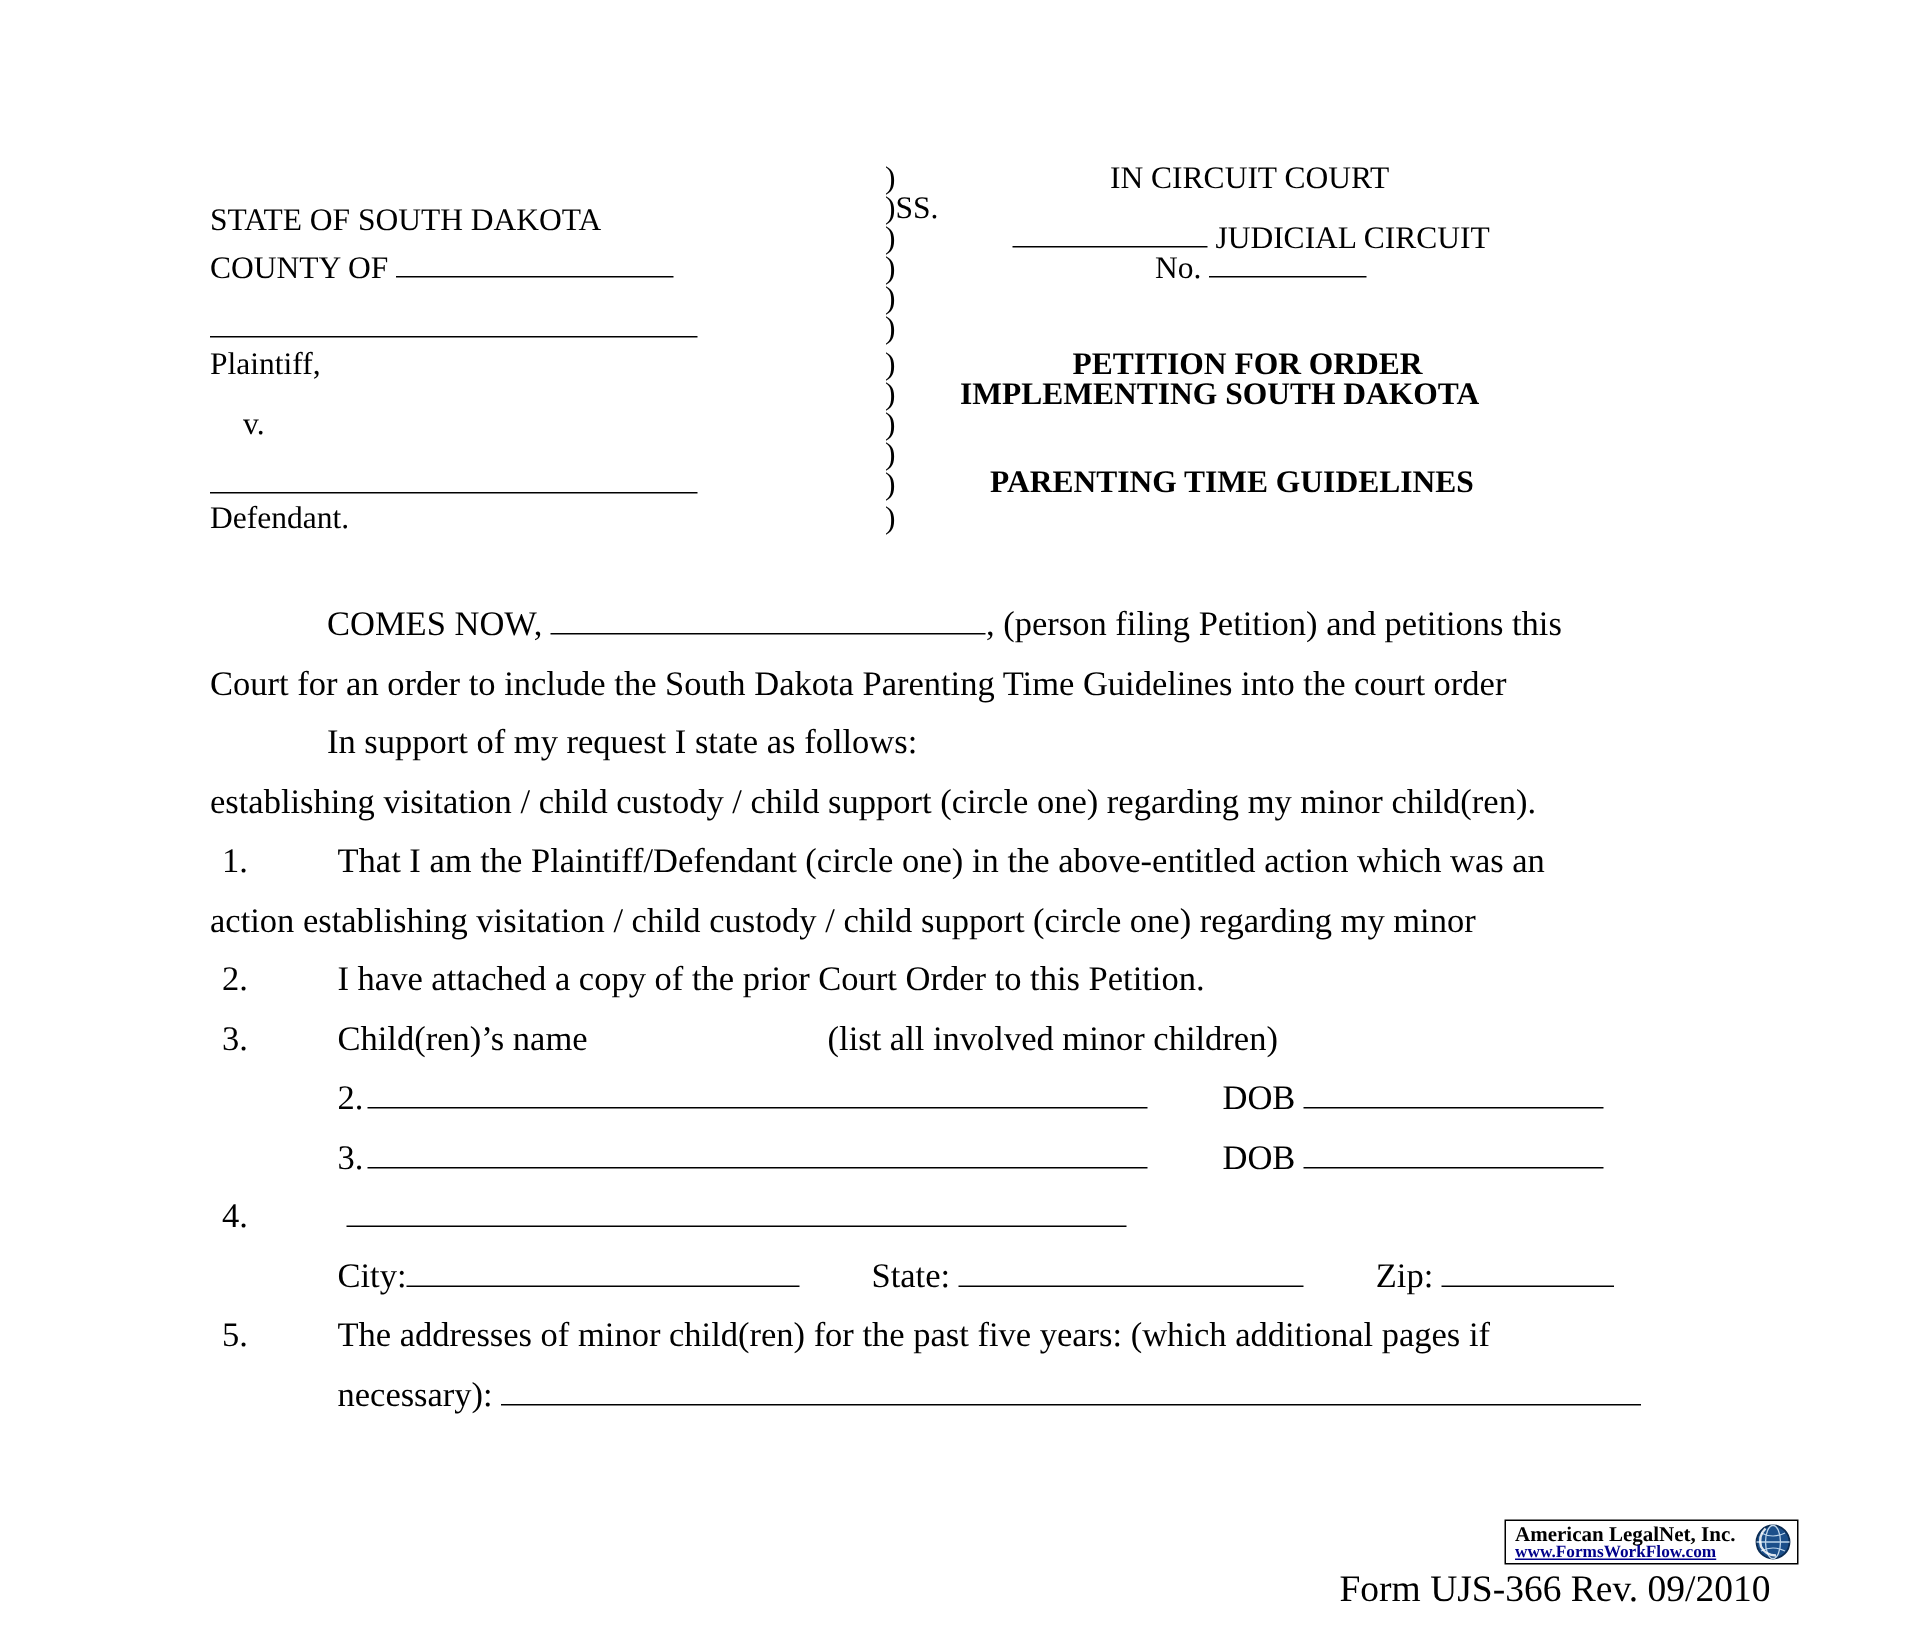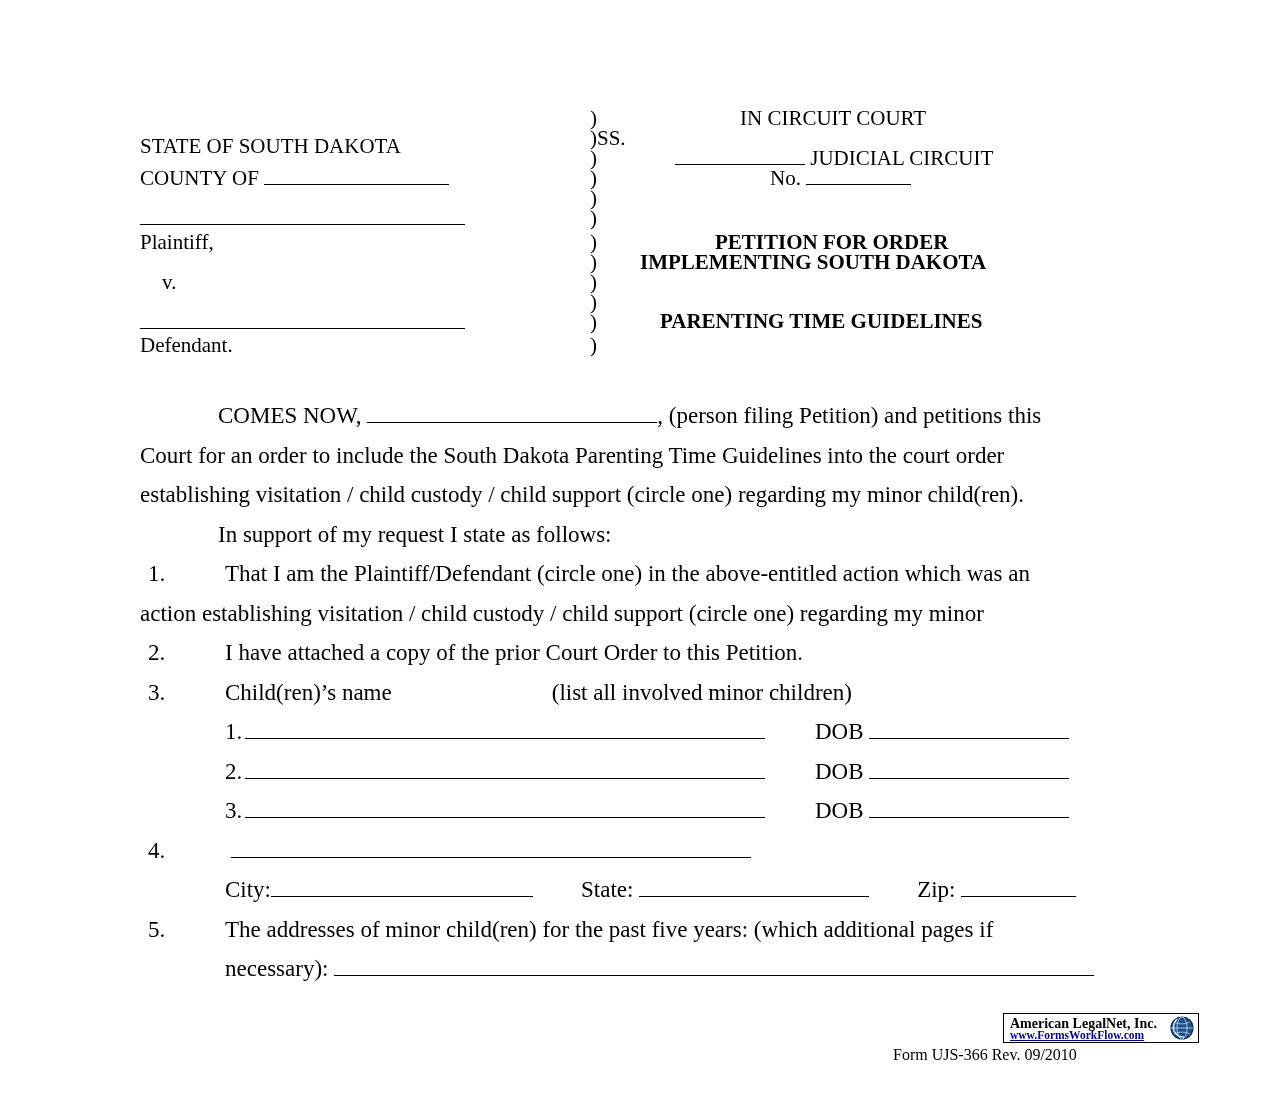--- a/index.html
+++ b/index.html
@@ -131,21 +131,21 @@
     position: absolute;
     right: 2px;
     top: 1px;
     width: 28px;
     height: 26px;
   }
   .form-id {
     position: absolute;
     left: 893px;
     top: 1046px;
-    font-size: 16px;
+    font-size: 25px;
     font-family: "Liberation Serif", serif;
     white-space: nowrap;
   }
 </style>
 </head>
 <body>
 
 <div class="page">
 
   <div class="caption">
@@ -201,26 +201,26 @@
     <div class="cap-row cap-paren" style="top:227px;">)</div>
   </div>
 
   <div class="body-text">
 
     <div class="para">
       <span class="indent"></span><span>COMES NOW,</span>
       <span class="underline-fill" style="width:290px;"></span><span>, (person filing Petition) and petitions this</span>
     </div>
     <div class="para">Court for an order to include the South Dakota Parenting Time Guidelines into the court order</div>
-    <div class="para">establishing visitation / child custody / child support (circle one) regarding my minor child(ren).</div>
-
     <div class="para" style="margin-top:0px;">
       <span class="indent"></span><span>In support of my request I state as follows:</span>
     </div>
 
+    <div class="para">establishing visitation / child custody / child support (circle one) regarding my minor child(ren).</div>
+
     <div class="numbered" style="margin-top:0px;">
       <span class="num">1.</span>
       <span class="num-body">
         <span class="num-first-indent"></span><span>That I am the Plaintiff/Defendant (circle one) in the above-entitled action which was an</span>
       </span>
       <span class="num-body">action establishing visitation / child custody / child support (circle one) regarding my minor</span>
     </div>
 
     <div class="numbered" style="margin-top:0px;">
       <span class="num">2.</span>
@@ -228,23 +228,20 @@
         <span class="num-first-indent"></span><span>I have attached a copy of the prior Court Order to this Petition.</span>
       </span>
     </div>
 
     <div class="numbered" style="margin-top:0px;">
       <span class="num">3.</span>
       <span class="num-body">
         <span class="num-first-indent"></span><span>Child(ren)’s name</span><span style="display:inline-block;width:160px;"></span><span>(list all involved minor children)</span>
       </span>
 
-      <div class="sub-line">
-        <span class="sub-num">1.</span><span class="underline-fill" style="width:520px;"></span><span style="display:inline-block;width:50px;"></span><span>DOB</span> <span class="underline-fill" style="width:200px;"></span>
-      </div>
       <div class="sub-line">
         <span class="sub-num">2.</span><span class="underline-fill" style="width:520px;"></span><span style="display:inline-block;width:50px;"></span><span>DOB</span> <span class="underline-fill" style="width:200px;"></span>
       </div>
       <div class="sub-line">
         <span class="sub-num">3.</span><span class="underline-fill" style="width:520px;"></span><span style="display:inline-block;width:50px;"></span><span>DOB</span> <span class="underline-fill" style="width:200px;"></span>
       </div>
     </div>
 
     <div class="numbered" style="margin-top:0px;">
       <span class="num">4.</span>

